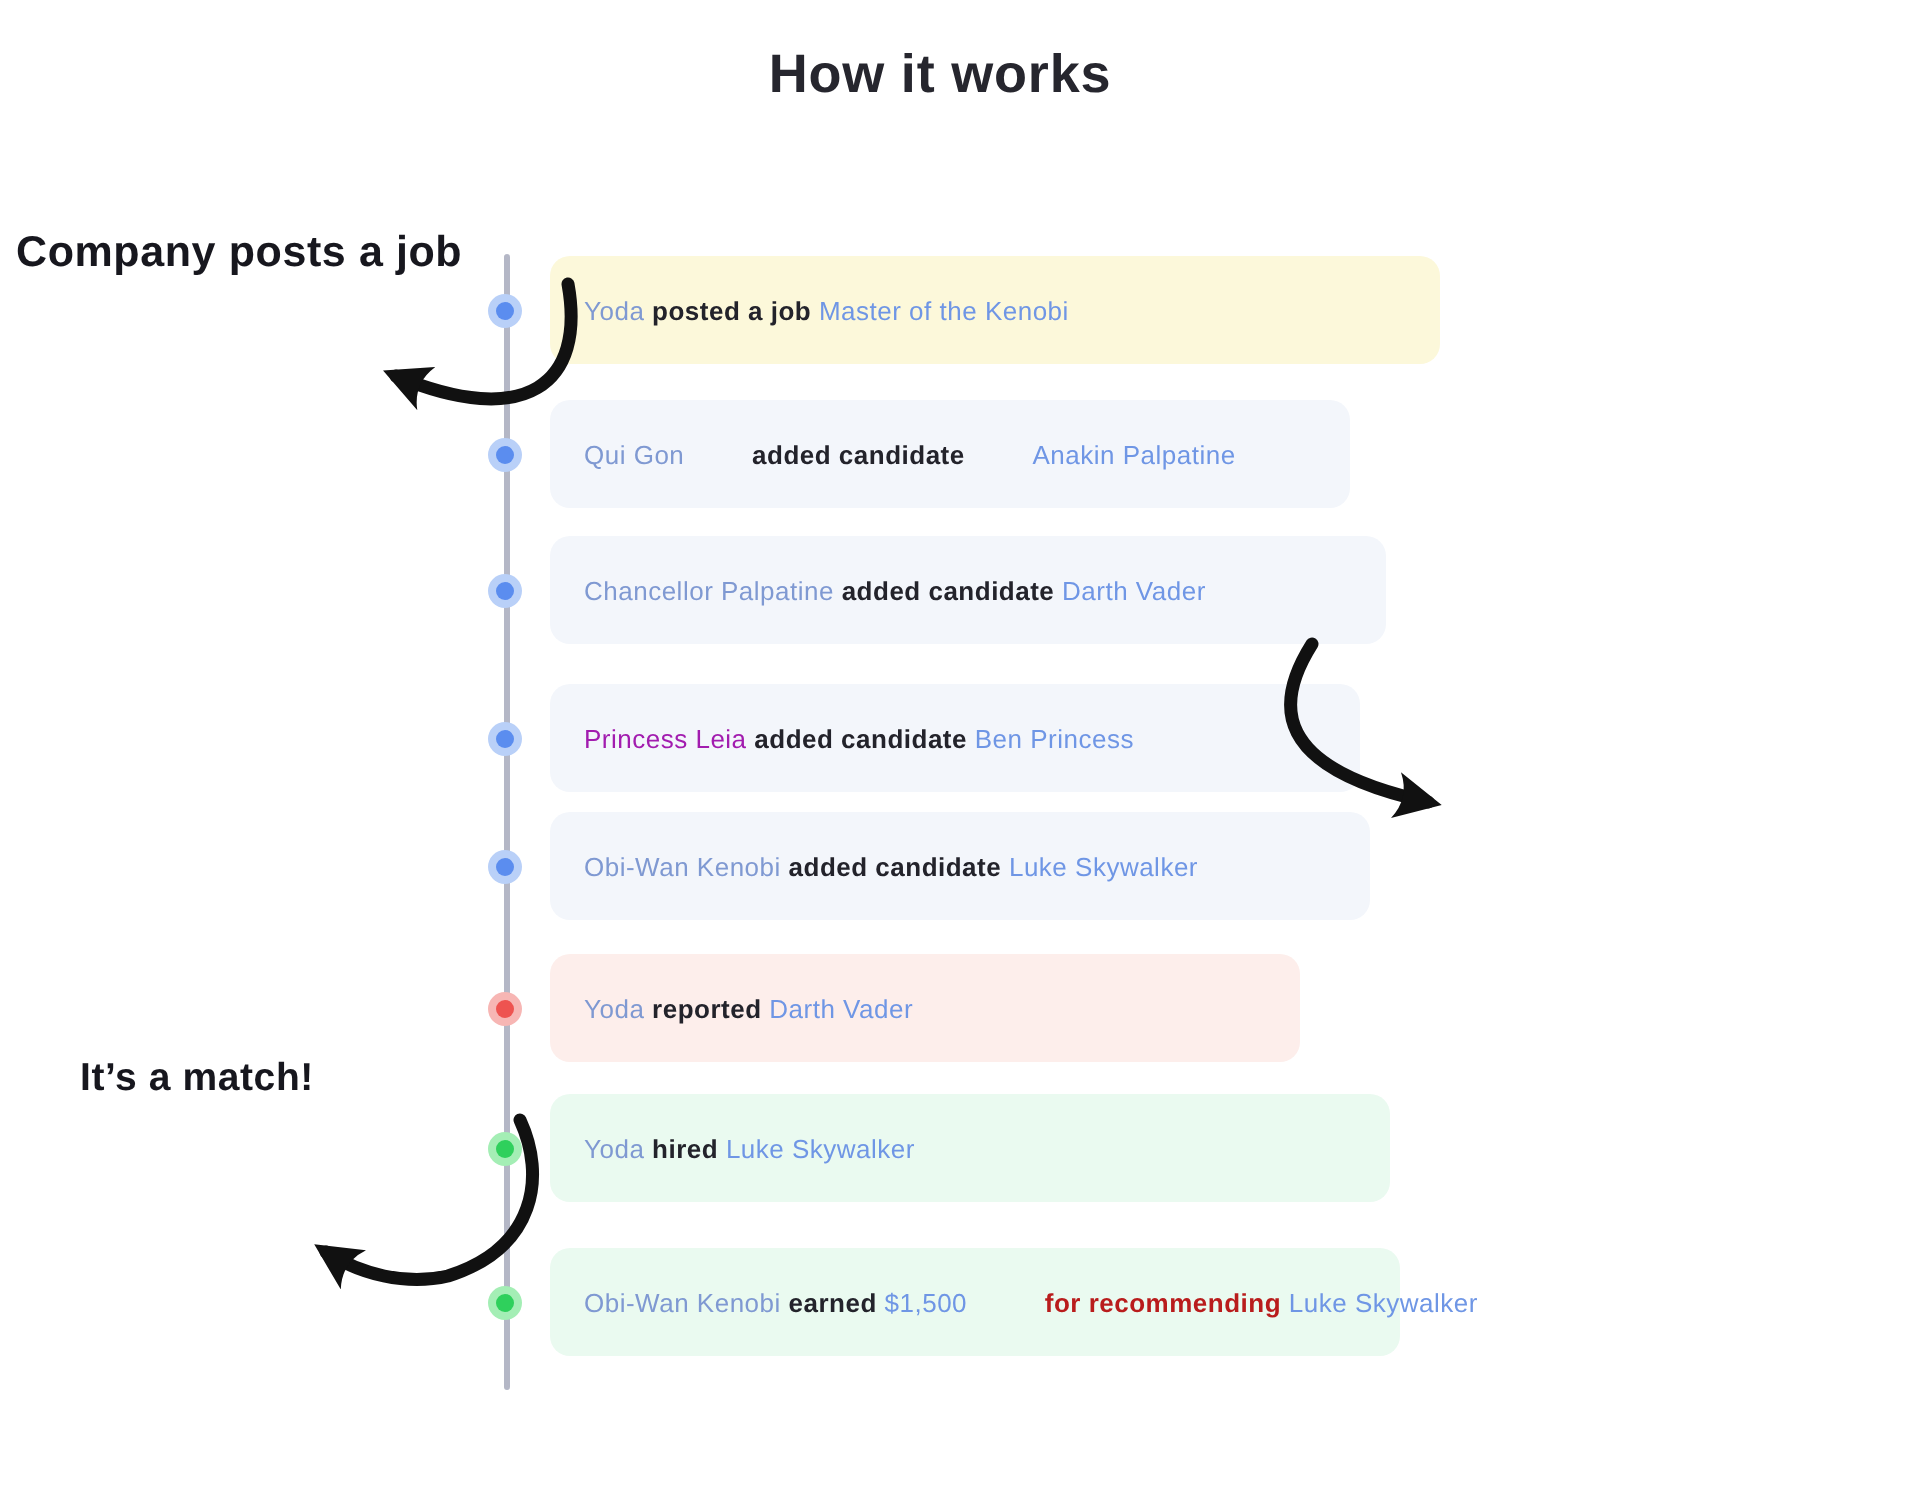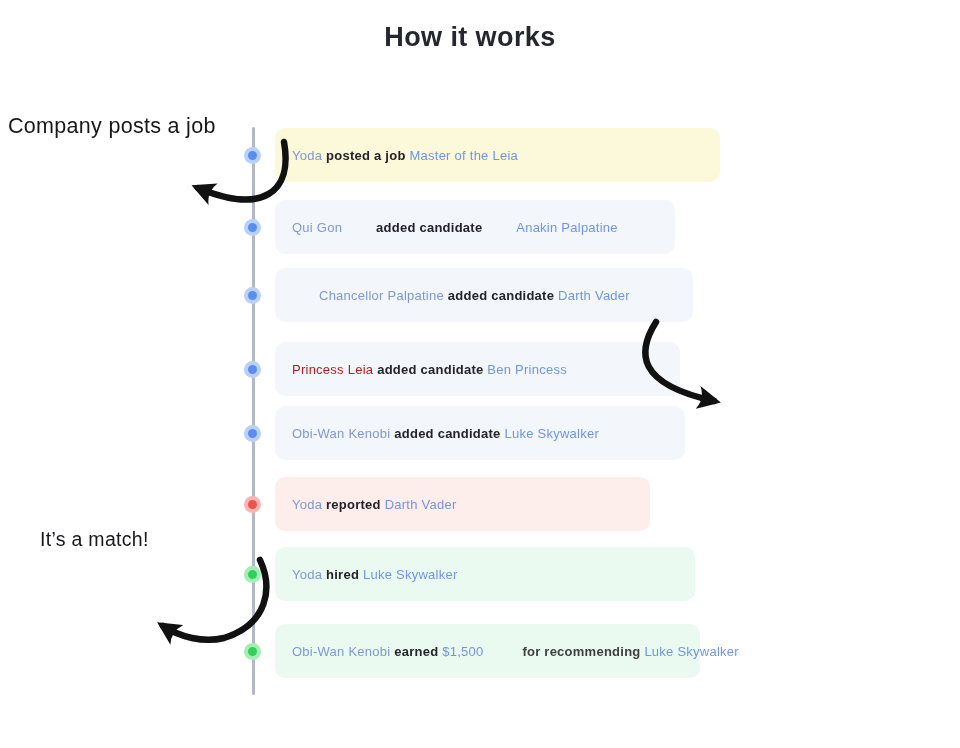--- a/index.html
+++ b/index.html
@@ -10,21 +10,21 @@
     background:#ffffff;
     font-family:"Liberation Sans", sans-serif;
     overflow:hidden;
   }
   .title {
     position:absolute; top:22px; left:0; width:940px;
     text-align:center;
     font-size:27px; font-weight:800; letter-spacing:0.4px;
     color:#26262e;
   }
-  .label { position:absolute; color:#17171e; font-weight:400; }
+  .label { position:absolute; color:#17171e; font-weight:700; }
   .label-company { left:8px;  top:114px; font-size:21.5px; letter-spacing:0.3px; }
   .label-recruiters { left:742px; top:343px; width:178px; text-align:center;
                       font-size:19.5px; line-height:27px; letter-spacing:0.2px; }
   .label-match { left:40px; top:528px; font-size:19.5px; letter-spacing:0.3px; }
 
   .timeline-line {
     position:absolute; left:252px; top:127px;
     width:3px; height:568px;
     background:#b4b7c6; border-radius:2px;
   }
@@ -64,43 +64,43 @@
 
   <div class="timeline-line"></div>
 
   <div>
       <div class="dot-halo" style="top: 146.5px; background: rgb(185, 208, 248);">
         <div class="dot-core" style="background: rgb(91, 141, 239);"></div>
       </div>
       <div class="event-card" style="top: 128px; width: 445px; background: rgb(252, 248, 218);">
         <span class="seg-name" style="color: rgb(127, 153, 210);">Yoda</span>
         <span class="seg-action" style="color: rgb(35, 35, 43);"> posted a job </span>
-        <span class="seg-link" style="color: rgb(111, 150, 229);">Master of the Leia</span>
+        <span class="seg-link" style="color: rgb(111, 150, 229);">Master of the Kenobi</span>
       </div>
       <div class="dot-halo" style="top: 218.5px; background: rgb(185, 208, 248);">
         <div class="dot-core" style="background: rgb(91, 141, 239);"></div>
       </div>
       <div class="event-card" style="top: 200px; width: 400px; background: rgb(243, 246, 251); gap: 30px;">
         <span class="seg-name" style="color: rgb(127, 153, 210);">Qui Gon</span>
         <span class="seg-action" style="color: rgb(35, 35, 43);"> added candidate </span>
         <span class="seg-link" style="color: rgb(111, 150, 229);">Anakin Palpatine</span>
       </div>
       <div class="dot-halo" style="top: 286.5px; background: rgb(185, 208, 248);">
         <div class="dot-core" style="background: rgb(91, 141, 239);"></div>
       </div>
       <div class="event-card" style="top: 268px; width: 418px; background: rgb(243, 246, 251);">
-        <span class="seg-name" style="color: rgb(127, 153, 210); margin-left: 27px;">Chancellor Palpatine</span>
+        <span class="seg-name" style="color: rgb(127, 153, 210);">Chancellor Palpatine</span>
         <span class="seg-action" style="color: rgb(35, 35, 43);"> added candidate </span>
         <span class="seg-link" style="color: rgb(111, 150, 229);">Darth Vader</span>
       </div>
       <div class="dot-halo" style="top: 360.5px; background: rgb(185, 208, 248);">
         <div class="dot-core" style="background: rgb(91, 141, 239);"></div>
       </div>
       <div class="event-card" style="top: 342px; width: 405px; background: rgb(243, 246, 251);">
-        <span class="seg-name" style="color: #b91c1c;">Princess Leia</span>
+        <span class="seg-name" style="color: #a21caf;">Princess Leia</span>
         <span class="seg-action" style="color: rgb(35, 35, 43);"> added candidate </span>
         <span class="seg-link" style="color: rgb(111, 150, 229);">Ben Princess</span>
       </div>
       <div class="dot-halo" style="top: 424.5px; background: rgb(185, 208, 248);">
         <div class="dot-core" style="background: rgb(91, 141, 239);"></div>
       </div>
       <div class="event-card" style="top: 406px; width: 410px; background: rgb(243, 246, 251);">
         <span class="seg-name" style="color: rgb(127, 153, 210);">Obi-Wan Kenobi</span>
         <span class="seg-action" style="color: rgb(35, 35, 43);"> added candidate </span>
         <span class="seg-link" style="color: rgb(111, 150, 229);">Luke Skywalker</span>
@@ -121,21 +121,21 @@
         <span class="seg-action" style="color: rgb(35, 35, 43);"> hired </span>
         <span class="seg-link" style="color: rgb(111, 150, 229);">Luke Skywalker</span>
       </div>
       <div class="dot-halo" style="top: 642.5px; background: rgb(164, 238, 181);">
         <div class="dot-core" style="background: rgb(47, 208, 92);"></div>
       </div>
       <div class="event-card" style="top: 624px; width: 425px; background: rgb(234, 250, 240);">
         <span class="seg-name" style="color: rgb(127, 153, 210);">Obi-Wan Kenobi</span>
         <span class="seg-action" style="color: rgb(35, 35, 43);"> earned </span>
         <span class="seg-link" style="color: rgb(111, 150, 229);">$1,500</span>
-        <span class="seg-action" style="color: #404040; padding-left: 35px;"> for recommending </span>
+        <span class="seg-action" style="color: #b91c1c; padding-left: 35px;"> for recommending </span>
         <span class="seg-link" style="color: rgb(111, 150, 229);">Luke Skywalker</span>
       </div>
     </div>
 
   <svg class="arrows" width="960" height="748" viewBox="0 0 960 748">
     <defs>
       <marker id="ah" viewBox="0 0 10 10" refX="7" refY="5" markerWidth="3.6" markerHeight="3.6" orient="auto-start-reverse">
         <path d="M0,0 L10,5 L0,10 Q3,5 0,0 Z" fill="#111111"></path>
       </marker>
     </defs>

